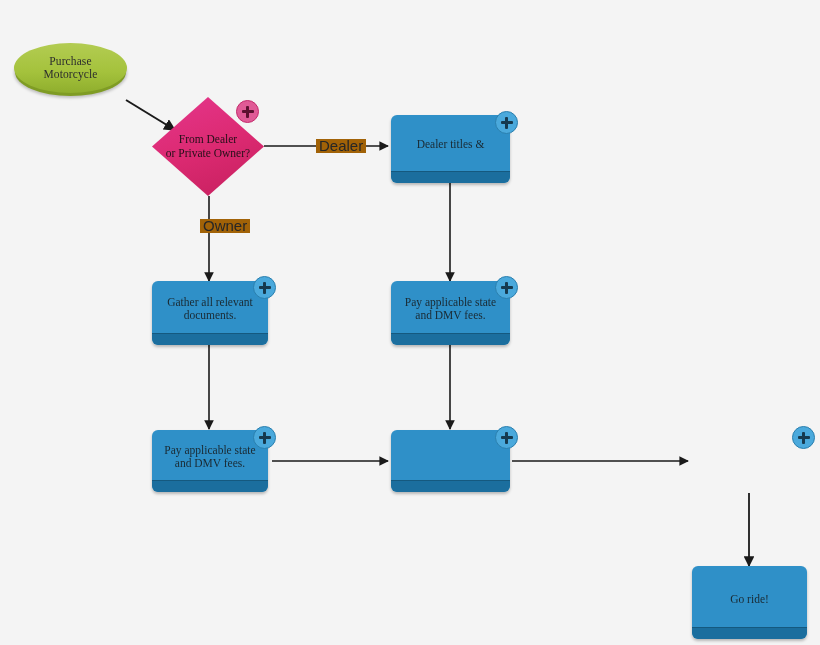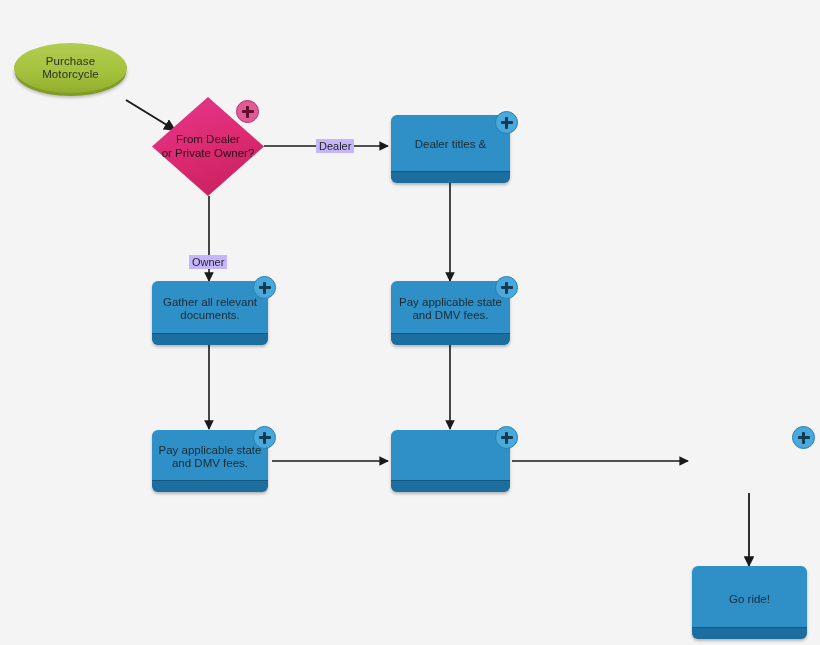--- a/index.html
+++ b/index.html
@@ -25,20 +25,21 @@
     top: 0;
     width: 820px;
     height: 645px;
     pointer-events: none;
   }
 
   
   .node {
     position: absolute;
     box-sizing: border-box;
+    font-family: Liberation Serif, serif;
   }
 
   
   .ellipse-node {
     border-radius: 50%;
     background: #a6c33f;
     background-image: linear-gradient(180deg, #b3cc52 0%, #a4c23c 58%, #8fae2d 100%);
     box-shadow: 0 4px 0 -1px #7f9c24, 0 5px 3px rgba(0,0,0,0.22);
     display: flex;
     align-items: center;
@@ -146,23 +147,23 @@
   .plus-badge.pink .bar-h,
   .plus-badge.pink .bar-v {
     background: #5d1030;
   }
   .plus-badge .bar-h { width: 12px; height: 3.5px; }
   .plus-badge .bar-v { width: 3.5px; height: 12px; }
 
   
   .edge-label {
     position: absolute;
-    background: #c4b5fd;
+    background: #a16207;
     color: #262626;
-    font-size: 11px;
+    font-size: 15px;
     line-height: 12px;
     padding: 1px 3px;
     white-space: nowrap;
   }
 </style>
 </head>
 <body>
 
 <div id="canvas">
 
@@ -270,15 +271,15 @@
 
   <div class="node box-node" style="left:692px; top:566px; width:115px; height:73px;">
     <div class="node-text" style="top:-3px;">
       <div>Go ride!</div>
     </div>
     <span class="box-base"></span>
   </div>
 
   <div class="edge-label" style="left:316px; top:139px;">Dealer</div>
 
-  <div class="edge-label" style="left:189px; top:219px;margin-top:36px;">Owner</div>
+  <div class="edge-label" style="left:200px; top:219px;">Owner</div>
 
 </div>
 
 </body></html>

